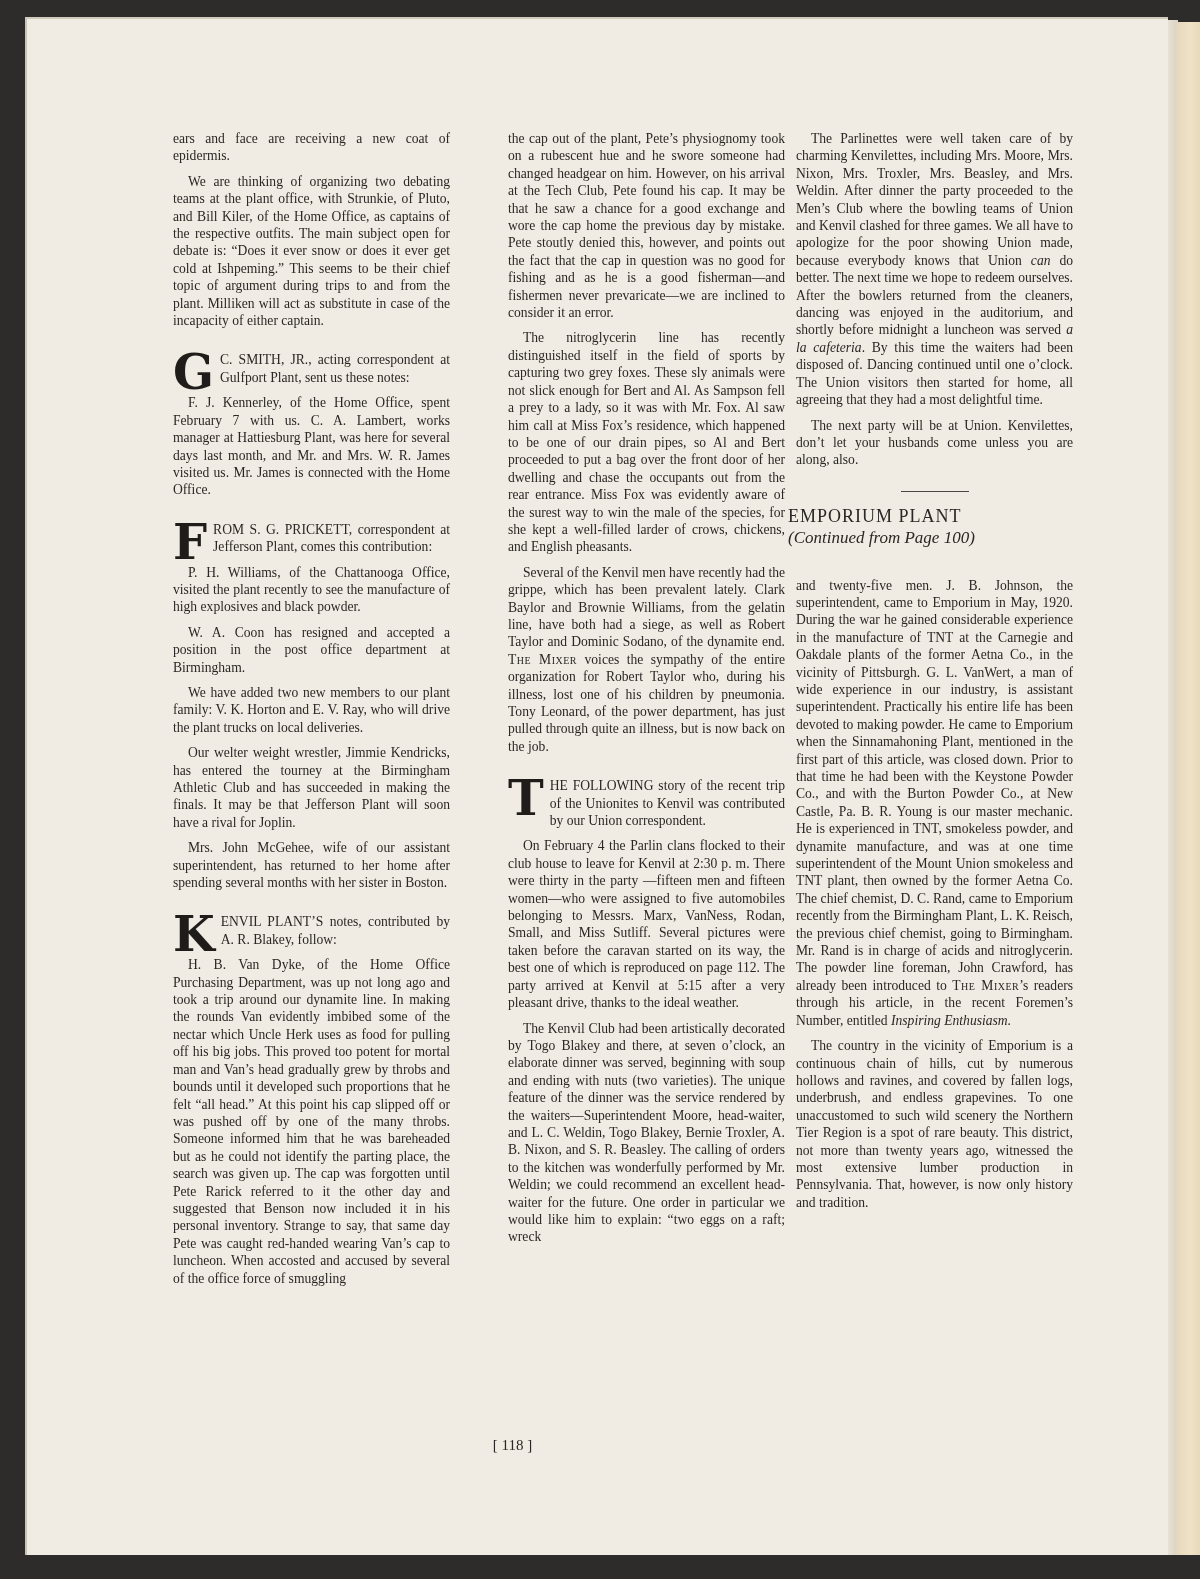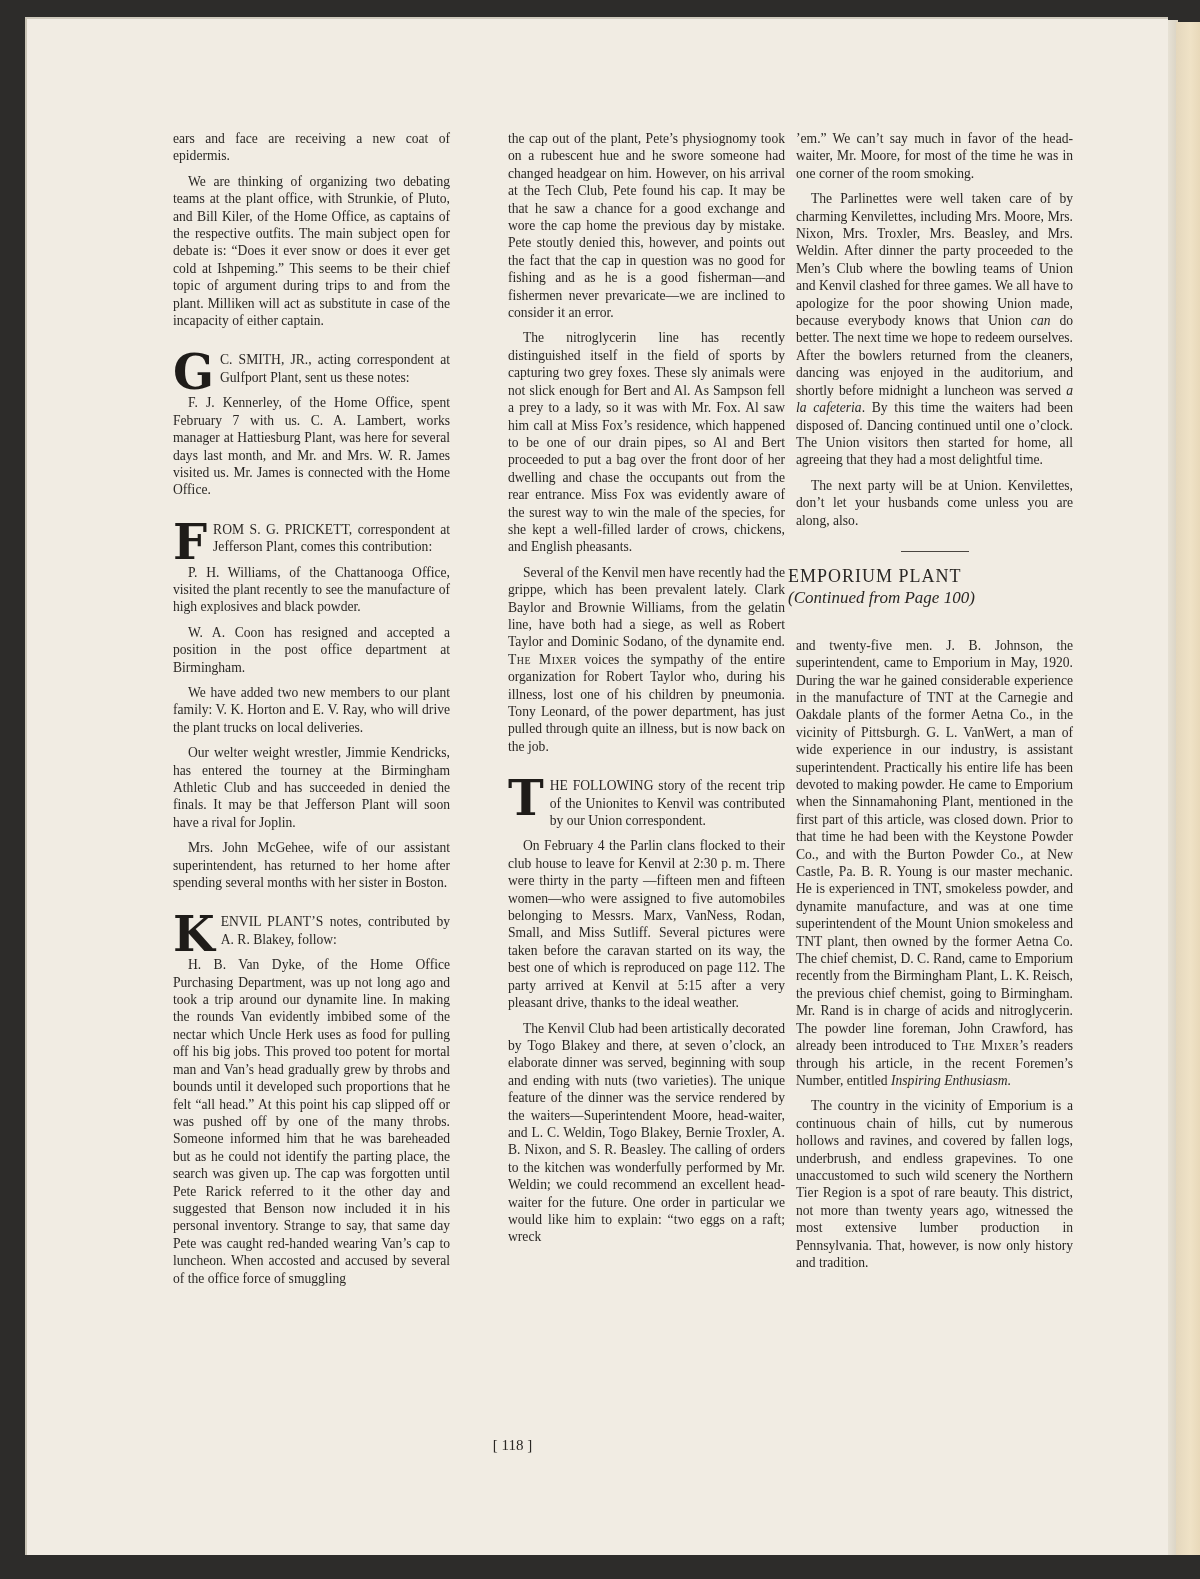--- a/index.html
+++ b/index.html
@@ -76,21 +76,21 @@
   <div class="section">
     <p class="noindent"><span class="dropcap">G</span><span>C. SMITH, JR., acting correspondent at Gulfport Plant, sent us these notes:</span></p>
     <p>F. J. Kennerley, of the Home Office, spent February 7 with us. C. A. Lambert, works manager at Hattiesburg Plant, was here for several days last month, and Mr. and Mrs. W. R. James visited us. Mr. James is connected with the Home Office.</p>
   </div>
 
   <div class="section">
     <p class="noindent"><span class="dropcap">F</span><span>ROM S. G. PRICKETT, correspondent at Jefferson Plant, comes this contribution:</span></p>
     <p>P. H. Williams, of the Chattanooga Office, visited the plant recently to see the manufacture of high explosives and black powder.</p>
     <p>W. A. Coon has resigned and accepted a position in the post office department at Birmingham.</p>
     <p>We have added two new members to our plant family: V. K. Horton and E. V. Ray, who will drive the plant trucks on local deliveries.</p>
-    <p>Our welter weight wrestler, Jimmie Kendricks, has entered the tourney at the Birmingham Athletic Club and has succeeded in denied the finals. It may be that Jefferson Plant will soon have a rival for Joplin.</p>
+    <p>Our welter weight wrestler, Jimmie Kendricks, has entered the tourney at the Birmingham Athletic Club and has succeeded in making the finals. It may be that Jefferson Plant will soon have a rival for Joplin.</p>
     <p>Mrs. John McGehee, wife of our assistant superintendent, has returned to her home after spending several months with her sister in Boston.</p>
   </div>
 
   <div class="section">
     <p class="noindent"><span class="dropcap">K</span><span>ENVIL PLANT’S notes, contributed by A. R. Blakey, follow:</span></p>
     <p>H. B. Van Dyke, of the Home Office Purchasing Department, was up not long ago and took a trip around our dynamite line. In making the rounds Van evidently imbibed some of the nectar which Uncle Herk uses as food for pulling off his big jobs. This proved too potent for mortal man and Van’s head gradually grew by throbs and bounds until it developed such proportions that he felt “all head.” At this point his cap slipped off or was pushed off by one of the many throbs. Someone informed him that he was bareheaded but as he could not identify the parting place, the search was given up. The cap was forgotten until Pete Rarick referred to it the other day and suggested that Benson now included it in his personal inventory. Strange to say, that same day Pete was caught red-handed wearing Van’s cap to luncheon. When accosted and accused by several of the office force of smuggling</p>
   </div>
 </div>
 
 <div class="col col2">
@@ -99,21 +99,20 @@
   <p><span>Several of the Kenvil men have recently had the grippe, which has been prevalent lately. Clark Baylor and Brownie Williams, from the gelatin line, have both had a siege, as well as Robert Taylor and Dominic Sodano, of the dynamite end. </span><span class="sc">The Mixer</span><span> voices the sympathy of the entire organization for Robert Taylor who, during his illness, lost one of his children by pneumonia. Tony Leonard, of the power department, has just pulled through quite an illness, but is now back on the job.</span></p>
 
   <div class="section">
     <p class="noindent"><span class="dropcap">T</span><span>HE FOLLOWING story of the recent trip of the Unionites to Kenvil was contributed by our Union correspondent.</span></p>
     <p>On February 4 the Parlin clans flocked to their club house to leave for Kenvil at 2:30 p. m. There were thirty in the party —fifteen men and fifteen women—who were assigned to five automobiles belonging to Messrs. Marx, VanNess, Rodan, Small, and Miss Sutliff. Several pictures were taken before the caravan started on its way, the best one of which is reproduced on page 112. The party arrived at Kenvil at 5:15 after a very pleasant drive, thanks to the ideal weather.</p>
     <p>The Kenvil Club had been artistically decorated by Togo Blakey and there, at seven o’clock, an elaborate dinner was served, beginning with soup and ending with nuts (two varieties). The unique feature of the dinner was the service rendered by the waiters—Superintendent Moore, head-waiter, and L. C. Weldin, Togo Blakey, Bernie Troxler, A. B. Nixon, and S. R. Beasley. The calling of orders to the kitchen was wonderfully performed by Mr. Weldin; we could recommend an excellent head-waiter for the future. One order in particular we would like him to explain: “two eggs on a raft; wreck</p>
   </div>
 </div>
 
 <div class="col col3">
-  <p class="noindent">’em.” We can’t say much in favor of the head-waiter, Mr. Moore, for most of the time he was in one corner of the room smoking.</p>
   <p><span>The Parlinettes were well taken care of by charming Kenvilettes, including Mrs. Moore, Mrs. Nixon, Mrs. Troxler, Mrs. Beasley, and Mrs. Weldin. After dinner the party proceeded to the Men’s Club where the bowling teams of Union and Kenvil clashed for three games. We all have to apologize for the poor showing Union made, because everybody knows that Union </span><span class="it">can</span><span> do better. The next time we hope to redeem ourselves. After the bowlers returned from the cleaners, dancing was enjoyed in the auditorium, and shortly before midnight a luncheon was served </span><span class="it">a la cafeteria</span><span>. By this time the waiters had been disposed of. Dancing continued until one o’clock. The Union visitors then started for home, all agreeing that they had a most delightful time.</span></p>
   <p>The next party will be at Union. Kenvilettes, don’t let your husbands come unless you are along, also.</p>
 
   <div class="rule"></div>
   <div class="heading">EMPORIUM PLANT</div>
   <div class="subheading">(Continued from Page 100)</div>
 
   <p class="noindent"><span>and twenty-five men. J. B. Johnson, the superintendent, came to Emporium in May, 1920. During the war he gained considerable experience in the manufacture of TNT at the Carnegie and Oakdale plants of the former Aetna Co., in the vicinity of Pittsburgh. G. L. VanWert, a man of wide experience in our industry, is assistant superintendent. Practically his entire life has been devoted to making powder. He came to Emporium when the Sinnamahoning Plant, mentioned in the first part of this article, was closed down. Prior to that time he had been with the Keystone Powder Co., and with the Burton Powder Co., at New Castle, Pa. B. R. Young is our master mechanic. He is experienced in TNT, smokeless powder, and dynamite manufacture, and was at one time superintendent of the Mount Union smokeless and TNT plant, then owned by the former Aetna Co. The chief chemist, D. C. Rand, came to Emporium recently from the Birmingham Plant, L. K. Reisch, the previous chief chemist, going to Birmingham. Mr. Rand is in charge of acids and nitroglycerin. The powder line foreman, John Crawford, has already been introduced to </span><span class="sc">The Mixer</span><span>’s readers through his article, in the recent Foremen’s Number, entitled </span><span class="it">Inspiring Enthusiasm.</span></p>
   <p>The country in the vicinity of Emporium is a continuous chain of hills, cut by numerous hollows and ravines, and covered by fallen logs, underbrush, and endless grapevines. To one unaccustomed to such wild scenery the Northern Tier Region is a spot of rare beauty. This district, not more than twenty years ago, witnessed the most extensive lumber production in Pennsylvania. That, however, is now only history and tradition.</p>
 </div>

